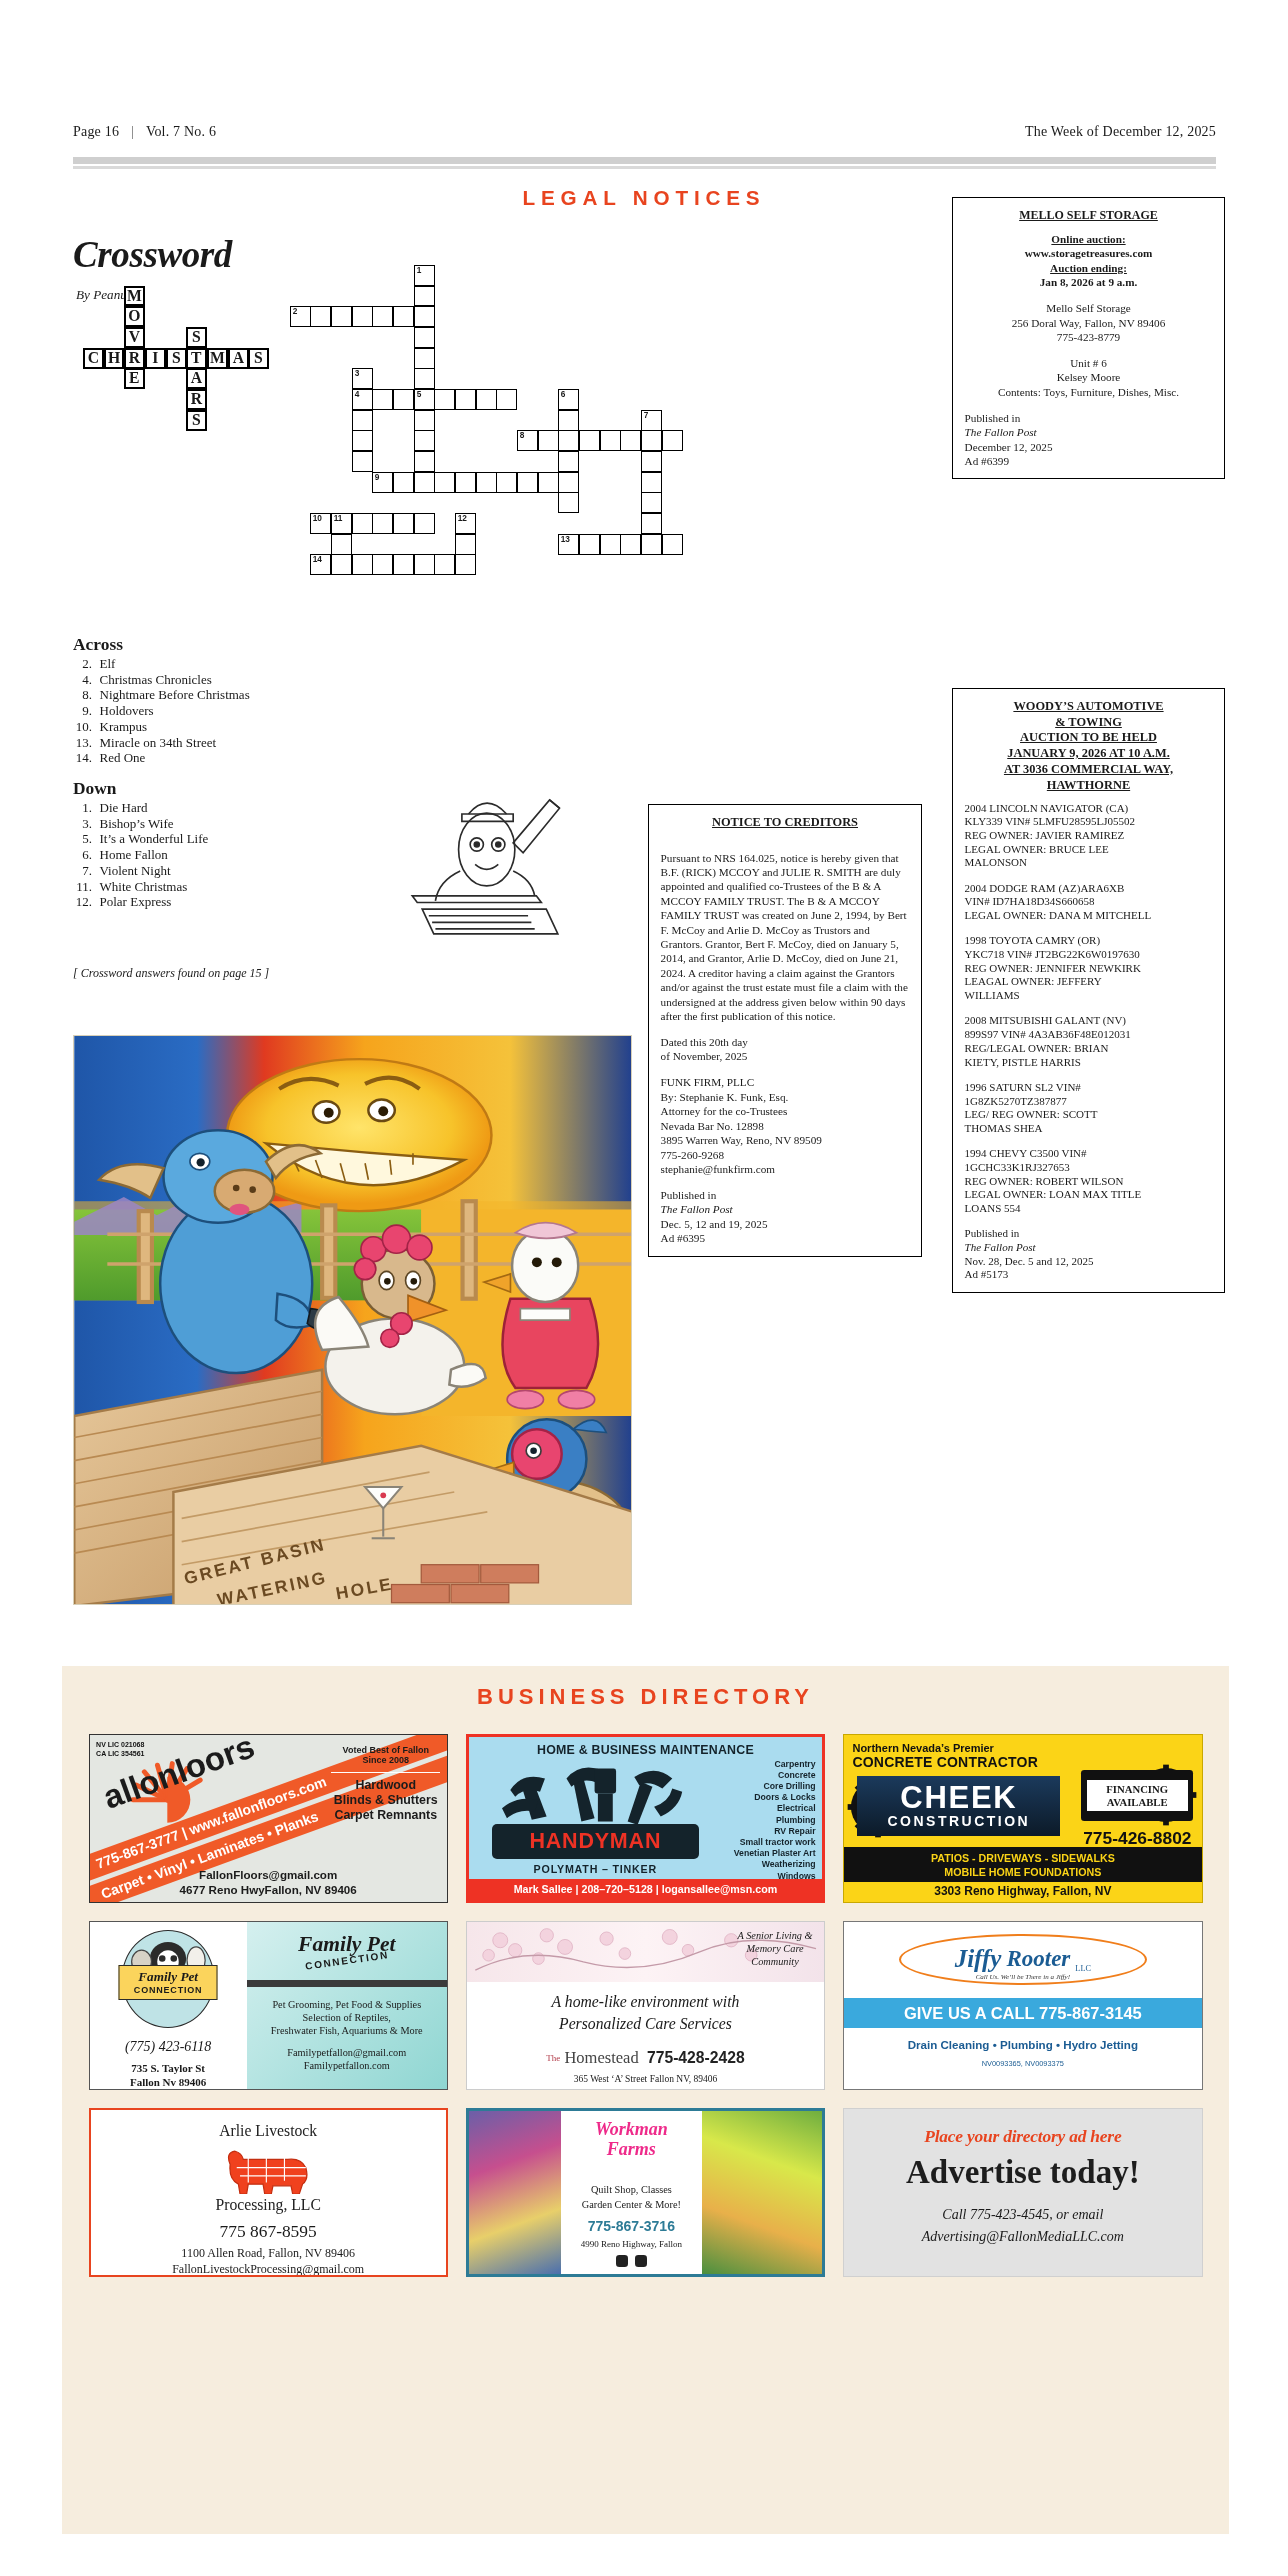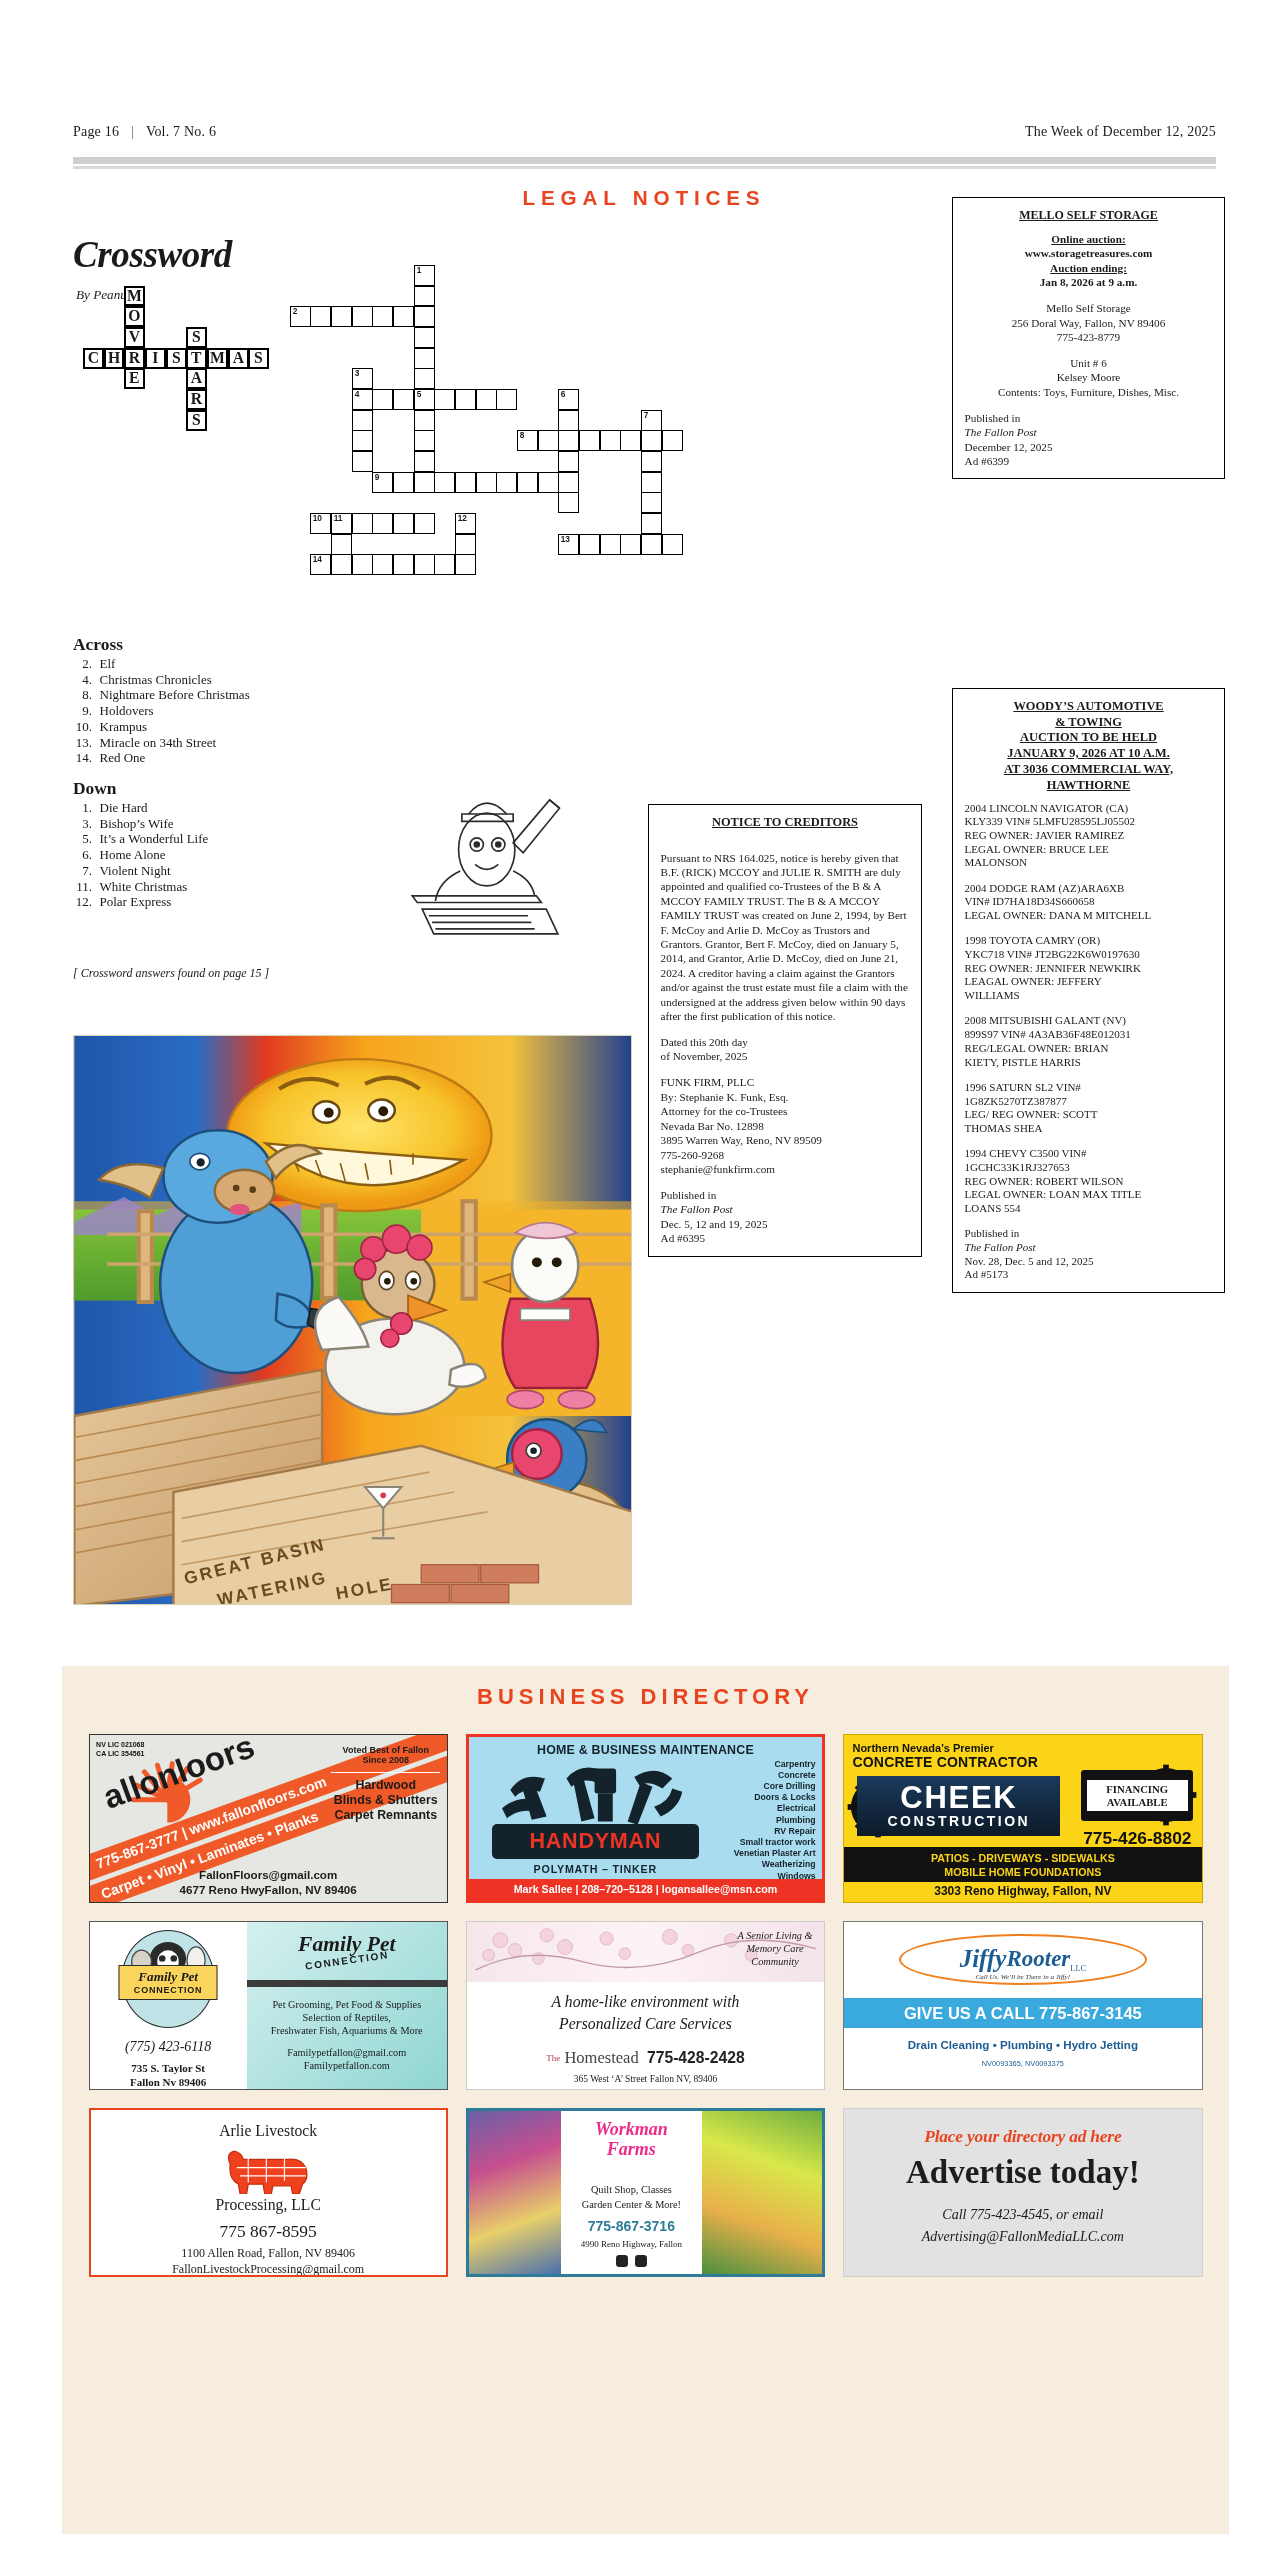--- a/index.html
+++ b/index.html
@@ -217,21 +217,21 @@
   .hs-logo .the{ font-family:"Liberation Serif",serif; font-size:9px; color:#b23a48;}
   .hs-logo .nm{ font-family:"Liberation Serif",serif; font-size:16.5px; color:#444;}
   .hs-phone{ font-family:"Liberation Sans",sans-serif; font-weight:bold; font-size:15.7px; color:#222;}
   .hs-addr{ position:absolute; left:0; right:0; bottom:5px; text-align:center;
             font-family:"Liberation Serif",serif; font-size:9.5px;}
 
   
   .ad-rooter{ border:0.8px solid #777; background:#fff;}
   .jr-oval{ position:absolute; left:50%; transform:translateX(-50%); top:11.6px;
             width:248px; height:51px; border:2.5px solid #f07e1b; border-radius:50%;
-            display:flex; align-items:center; justify-content:center; }
+            display:flex; align-items:center; justify-content:center; gap:5px;}
   .jr-j{ font-family:"Liberation Serif",serif; font-style:italic; font-weight:bold;
          font-size:25px; color:#1b5c93;}
   .jr-word{ font-family:"Liberation Serif",serif; font-style:italic; font-weight:bold;
             font-size:23px; color:#1b5c93;}
   .jr-llc{ font-size:8.3px; color:#1b5c93; align-self:flex-end; padding-bottom:10px;}
   .jr-tag{ position:absolute; left:50%; transform:translateX(-50%); top:51px;
            font-family:"Liberation Serif",serif; font-style:italic; font-size:7px; color:#333;}
   .jr-bar{ position:absolute; left:0; right:0; top:76px; height:30px; background:#3aa9dd;
            color:#fff; font-family:"Liberation Sans",sans-serif; font-weight:bold;
            font-size:16.5px; display:flex; align-items:center; justify-content:center;}
@@ -522,21 +522,21 @@
         <li>
           <span class="n">3.</span>
           <span>Bishop’s Wife</span>
         </li>
         <li>
           <span class="n">5.</span>
           <span>It’s a Wonderful Life</span>
         </li>
         <li>
           <span class="n">6.</span>
-          <span>Home Alone</span>
+          <span>Home Fallon</span>
         </li>
         <li>
           <span class="n">7.</span>
           <span>Violent Night</span>
         </li>
         <li>
           <span class="n">11.</span>
           <span>White Christmas</span>
         </li>
         <li>

